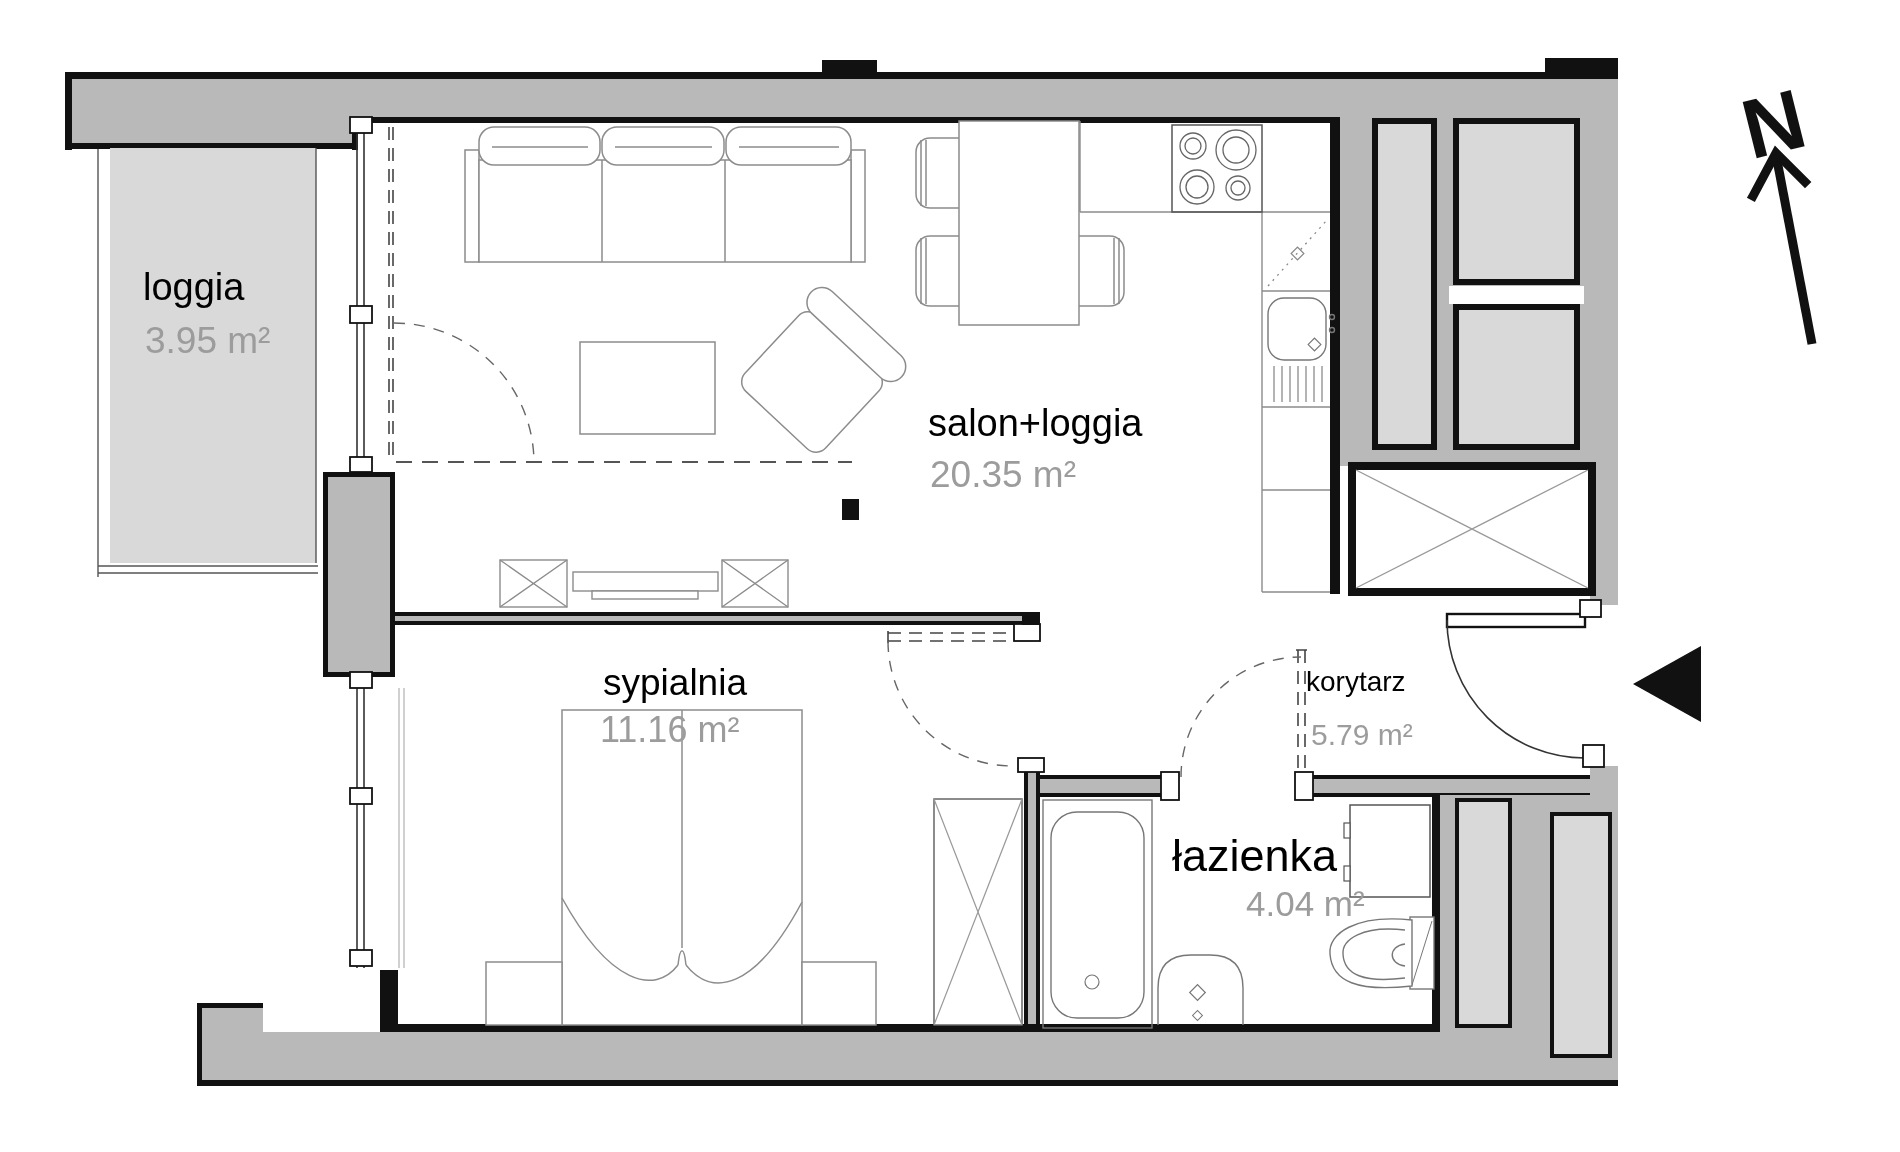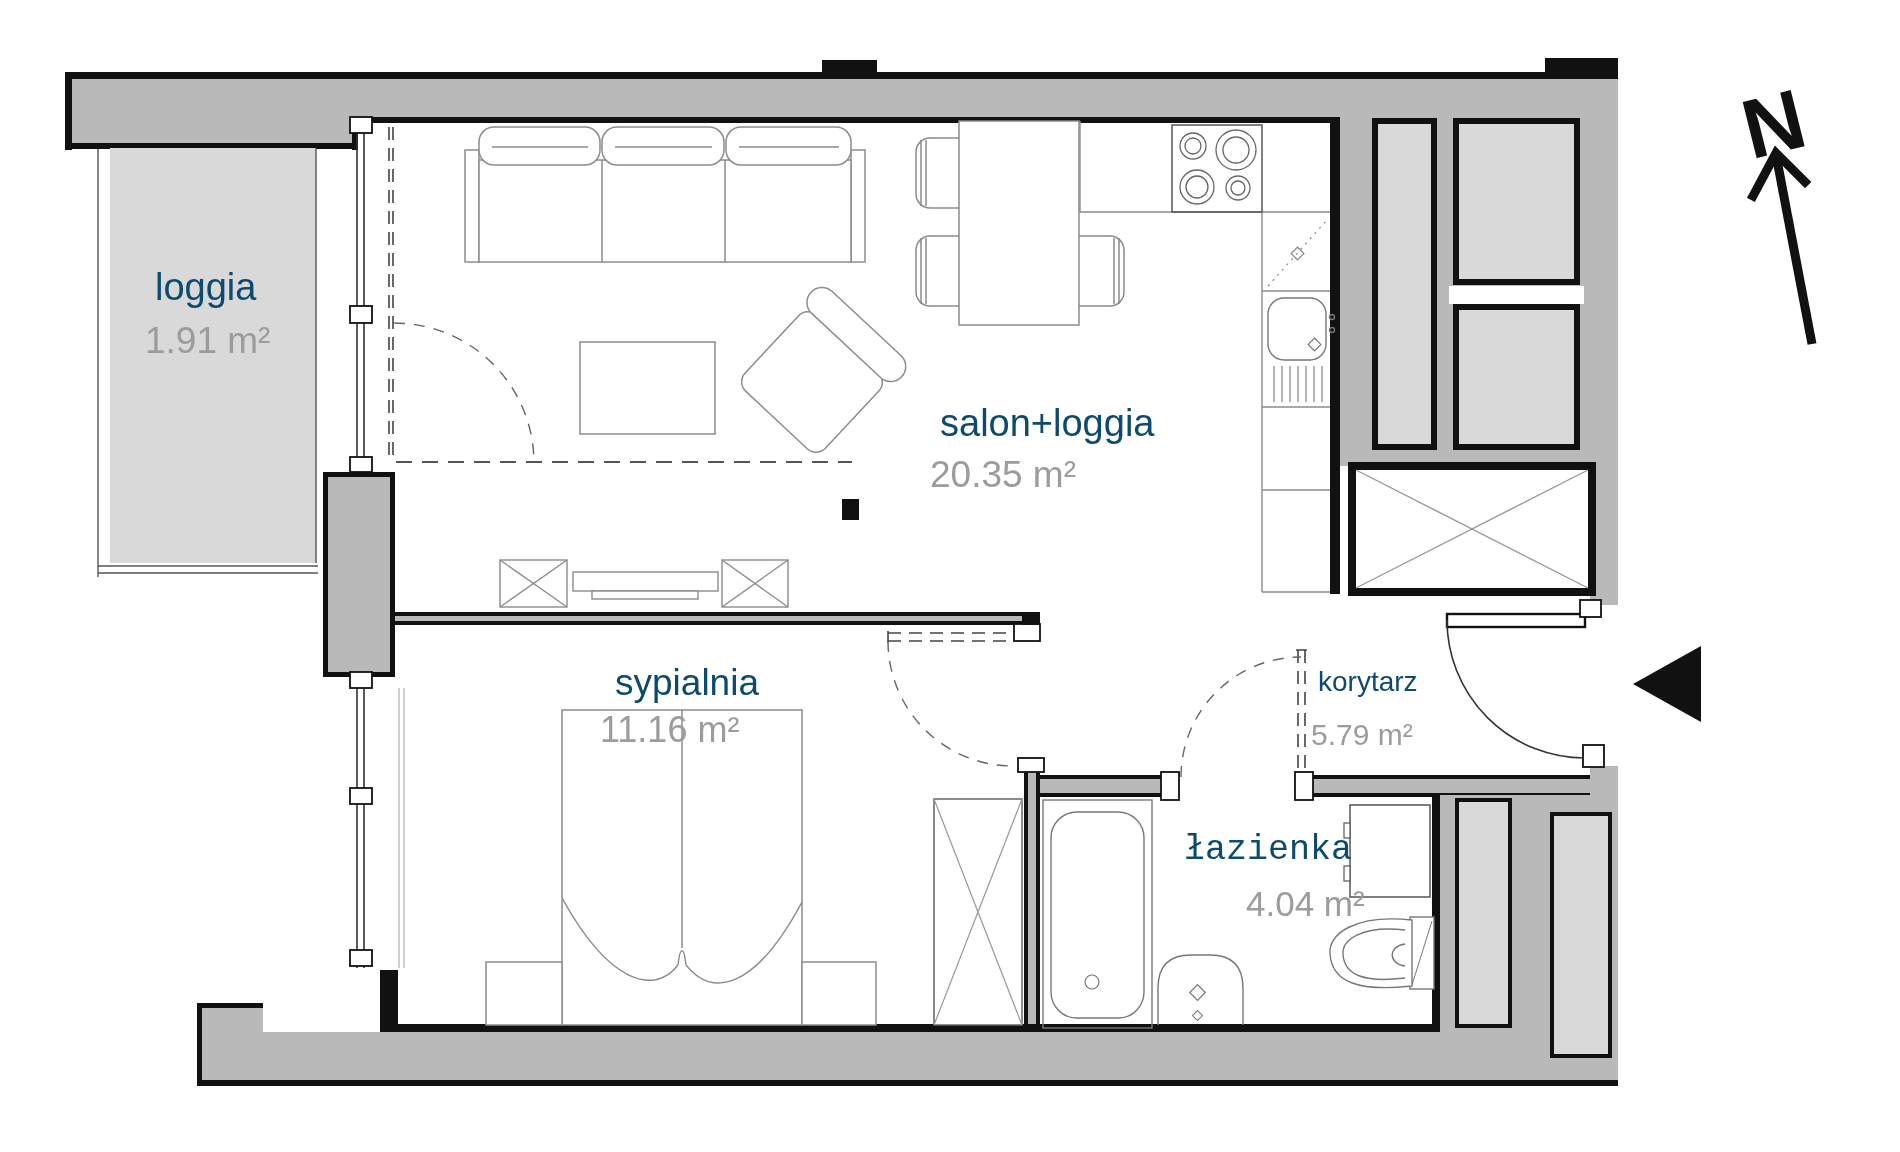--- a/index.html
+++ b/index.html
@@ -4,21 +4,21 @@
 <style>
   html,body{margin:0;padding:0;background:#fff;}
   #canvas{position:relative;width:1900px;height:1152px;background:#ffffff;overflow:hidden;
           font-family:"Liberation Sans",sans-serif;}
   .abs{position:absolute;}
   .mass{background:#b9b9b9;}
   .wall{background:#111111;}
   .lfill{background:#d9d9d9;}
   .white{background:#ffffff;}
   svg.overlay{position:absolute;left:0;top:0;}
-  .rname{position:absolute;color:#0c4a6e;white-space:nowrap;line-height:1;margin-left:12px;}
+  .rname{position:absolute;color:#000000;white-space:nowrap;line-height:1;}
   .rarea{position:absolute;color:#9c9c9c;white-space:nowrap;line-height:1;}
 </style>
 </head>
 <body>
 
 <div id="canvas">
 
   <div class="abs mass" style="left:65px;top:72px;width:1553px;height:48px;border-top:7px solid #111;box-sizing:border-box;"></div>
   <div class="abs mass" style="left:65px;top:120px;width:293px;height:29px;border-bottom:6px solid #111;box-sizing:border-box;"></div>
   <div class="abs wall" style="left:65px;top:72px;width:7px;height:78px;"></div>
@@ -209,27 +209,27 @@
     <path d="M1633,684 L1701,646 L1701,722 Z" fill="#111"></path>
 
     <g>
       <text x="1742" y="155" font-family="Liberation Sans, sans-serif" font-size="84" font-weight="700" fill="#111" transform="rotate(-14 1765 120)">N</text>
       <path d="M1812,344 L1777,160" stroke="#111" stroke-width="9" fill="none"></path>
       <path d="M1753,196 L1776,153 L1805,182" stroke="#111" stroke-width="9" fill="none" stroke-linecap="square"></path>
     </g>
   </svg>
 
   <div class="rname" style="left:143px;top:268px;font-size:38px;">loggia</div>
-  <div class="rarea" style="left:145px;top:322px;font-size:37px;">1.91 m²</div>
+  <div class="rarea" style="left:145px;top:322px;font-size:37px;">3.95 m²</div>
 
   <div class="rname" style="left:928px;top:404px;font-size:38px;">salon+loggia</div>
   <div class="rarea" style="left:930px;top:456px;font-size:37px;text-align:right;">20.35 m²</div>
 
   <div class="rname" style="left:603px;top:664px;font-size:37px;">sypialnia</div>
   <div class="rarea" style="left:600px;top:712px;font-size:36px;">11.16 m²</div>
 
   <div class="rname" style="left:1306px;top:668px;font-size:28px;">korytarz</div>
   <div class="rarea" style="left:1311px;top:720px;font-size:30px;">5.79 m²</div>
 
-  <div class="rname" style="left:1172px;top:833px;font-size:35px;font-family:Liberation Mono, monospace;">łazienka</div>
+  <div class="rname" style="left:1172px;top:833px;font-size:45px;">łazienka</div>
   <div class="rarea" style="left:1246px;top:886px;font-size:35px;">4.04 m²</div>
 
 </div>
 
 </body></html>

